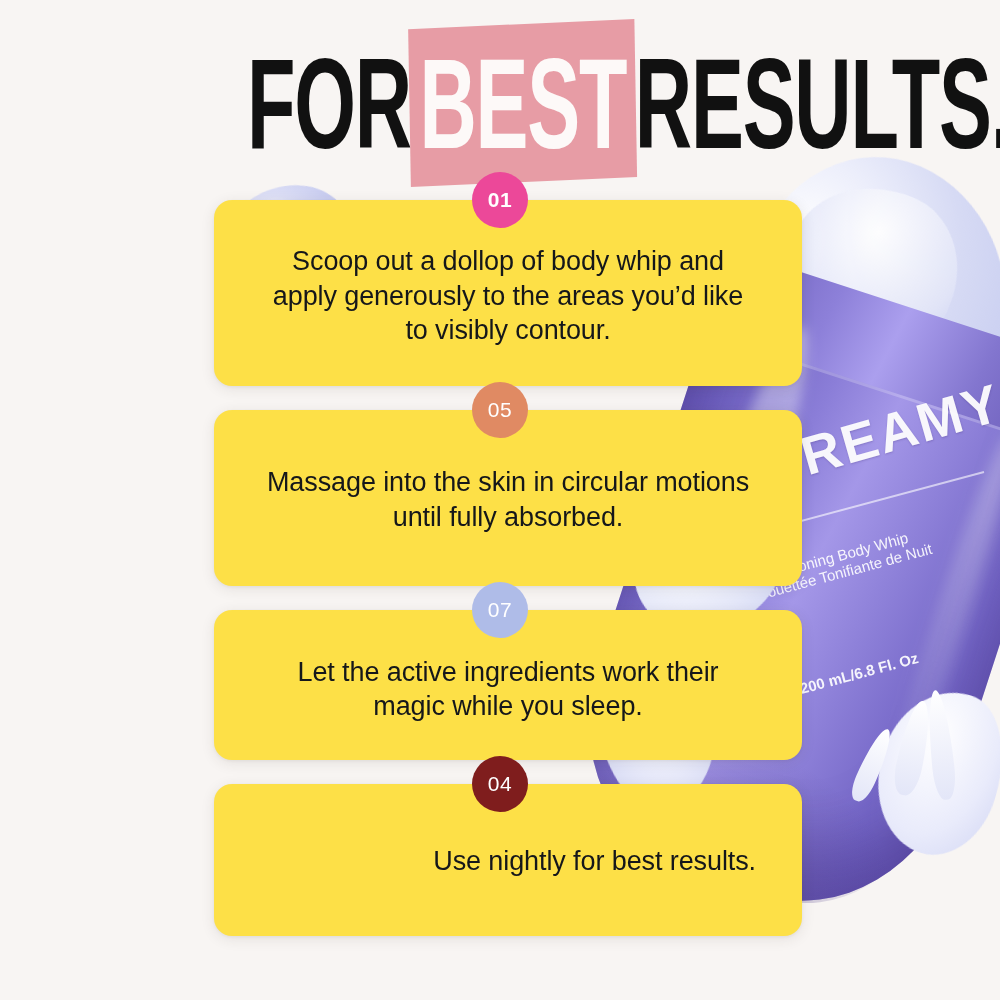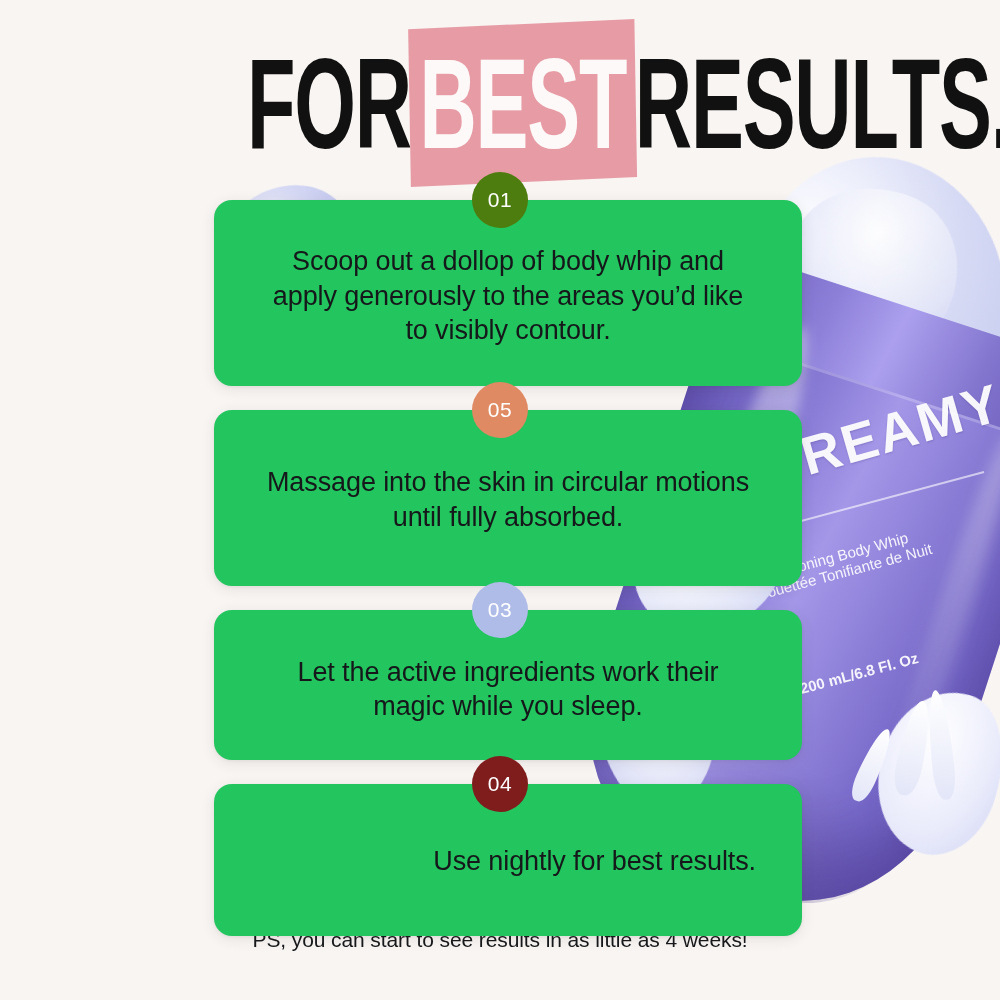--- a/index.html
+++ b/index.html
@@ -308,21 +308,21 @@
     align-items: center;
     justify-content: center;
     color: #ffffff;
     font-size: 21px;
     font-weight: 400;
     letter-spacing: .5px;
     z-index: 2;
   }
   .step-card {
     position: relative;
-    background: #22c55e;
+    background: #fde047;
     border-radius: 18px;
     box-shadow: 0 3px 14px rgba(60,45,40,.10), 0 1px 3px rgba(60,45,40,.06);
     padding: 40px 46px 34px;
     min-height: 86px;
     display: flex;
     align-items: center;
     justify-content: center;
     z-index: 1;
     margin-left: 16px;
   }
@@ -393,45 +393,44 @@
 
     <div class="headline">
       <span class="headline-inner">
         <span class="hl-word">FOR</span><span class="hl-highlight" style="color: rgb(253, 249, 248); --hl-bg: #e79ca5;">BEST</span><span class="hl-word">RESULTS...</span>
       </span>
     </div>
 
     <div class="steps">
 
       <div class="step step-1">
-        <div class="step-badge" style="background: #4d7c0f;">01</div>
+        <div class="step-badge" style="background: #ec4899; font-weight: bold;">01</div>
         <div class="step-card">
           <div class="step-text">Scoop out a dollop of body whip and apply generously to the areas you’d like to visibly contour.</div>
         </div>
       </div>
 
       <div class="step step-2">
         <div class="step-badge" style="background: rgb(224, 138, 99);">05</div>
         <div class="step-card">
           <div class="step-text">Massage into the skin in circular motions until fully absorbed.</div>
         </div>
       </div>
 
       <div class="step step-3">
-        <div class="step-badge" style="background: rgb(175, 188, 232);">03</div>
+        <div class="step-badge" style="background: rgb(175, 188, 232);">07</div>
         <div class="step-card">
           <div class="step-text">Let the active ingredients work their magic while you sleep.</div>
         </div>
       </div>
 
       <div class="step step-4">
         <div class="step-badge" style="background: #7f1d1d;">04</div>
         <div class="step-card">
           <div class="step-text">Use nightly for best results.</div>
         </div>
       </div>
 
     </div>
 
-    <div class="footnote">PS, you can start to see results in as little as 4 weeks!</div>
 
   </div>
 </div>
 
 </body></html>

